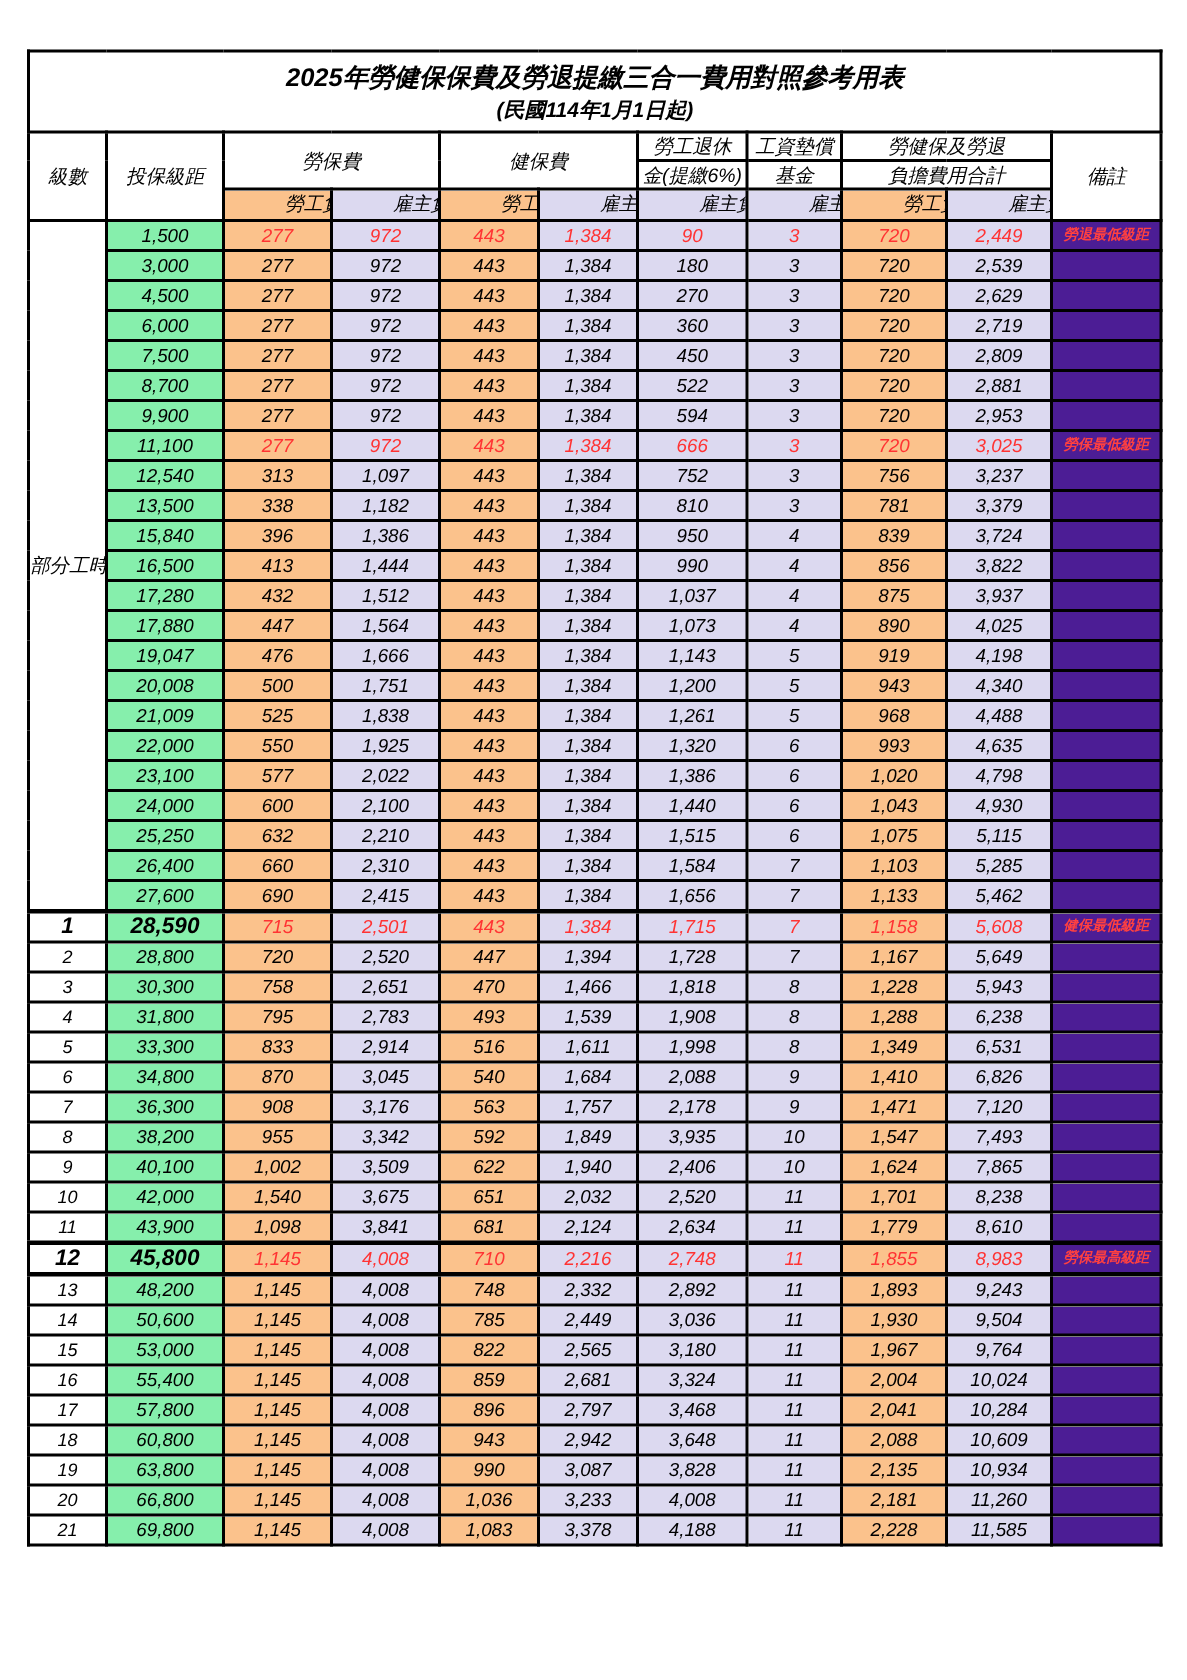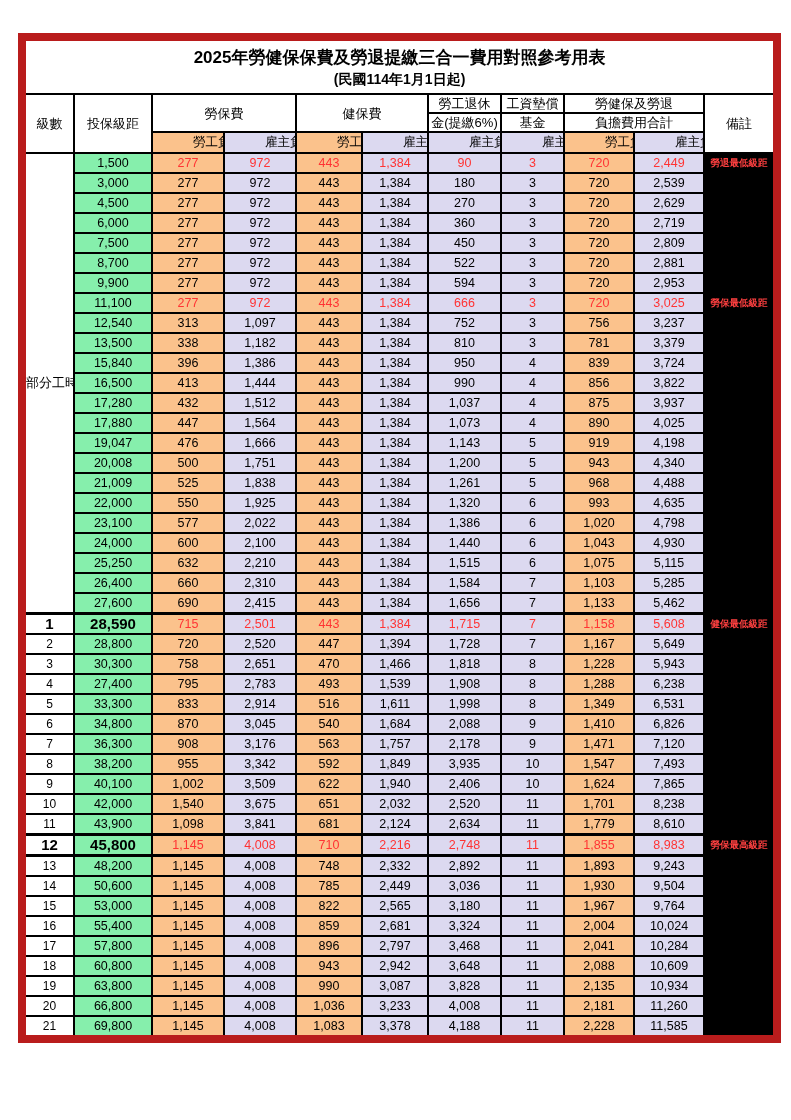--- a/index.html
+++ b/index.html
@@ -10,21 +10,22 @@
     height: 1120px;
     font-family: "Liberation Sans", "DejaVu Sans", sans-serif;
   }
   .sheet {
     padding: 33px 18px 0 18px;
   }
   table.premium {
     border-collapse: collapse;
     table-layout: fixed;
     width: 755px;
-    border: 8px solid #b91c1c;
+    border: 2px solid #b91c1c;
+    font-style: italic;
   }
   th, td {
     border: 2px solid #000;
     text-align: center;
     vertical-align: middle;
     padding: 0;
     overflow: hidden;
     white-space: nowrap;
     color: #000;
   }
@@ -55,21 +56,21 @@
   .emp { background: #fbc28c; }
   .er  { background: #dcd9f0; }
   
   tbody td {
     height: 18px;
     line-height: 18px;
     font-size: 12.5px;
   }
   td.level   { background: #fff; font-size: 12px; }
   td.bracket { background: #86efac; }
-  td.remark  { background: #000000; color: #ff4040; font-size: 9.5px; font-weight: bold; }
+  td.remark  { background: #4c1d95; color: #ff4040; font-size: 9.5px; font-weight: bold; }
   td.pt      { font-size: 13px; margin-left: 16px; }
   tr.red td.val { color: #ff3333; }
   tr.big td.level, tr.big td.bracket { font-size: 15px; font-weight: bold; }
   tr.tt td { border-top-width: 3px; }
   tr.tb td { border-bottom-width: 3px; }
 </style>
 </head>
 <body>
 
 <div class="sheet">
@@ -432,21 +433,21 @@
           <td class="val emp">470</td>
           <td class="val er">1,466</td>
           <td class="val er">1,818</td>
           <td class="val er">8</td>
           <td class="val emp">1,228</td>
           <td class="val er">5,943</td>
           <td class="remark"></td>
         </tr>
         <tr>
           <td class="level">4</td>
-          <td class="bracket">27,400</td>
+          <td class="bracket">31,800</td>
           <td class="val emp">795</td>
           <td class="val er">2,783</td>
           <td class="val emp">493</td>
           <td class="val er">1,539</td>
           <td class="val er">1,908</td>
           <td class="val er">8</td>
           <td class="val emp">1,288</td>
           <td class="val er">6,238</td>
           <td class="remark"></td>
         </tr>

